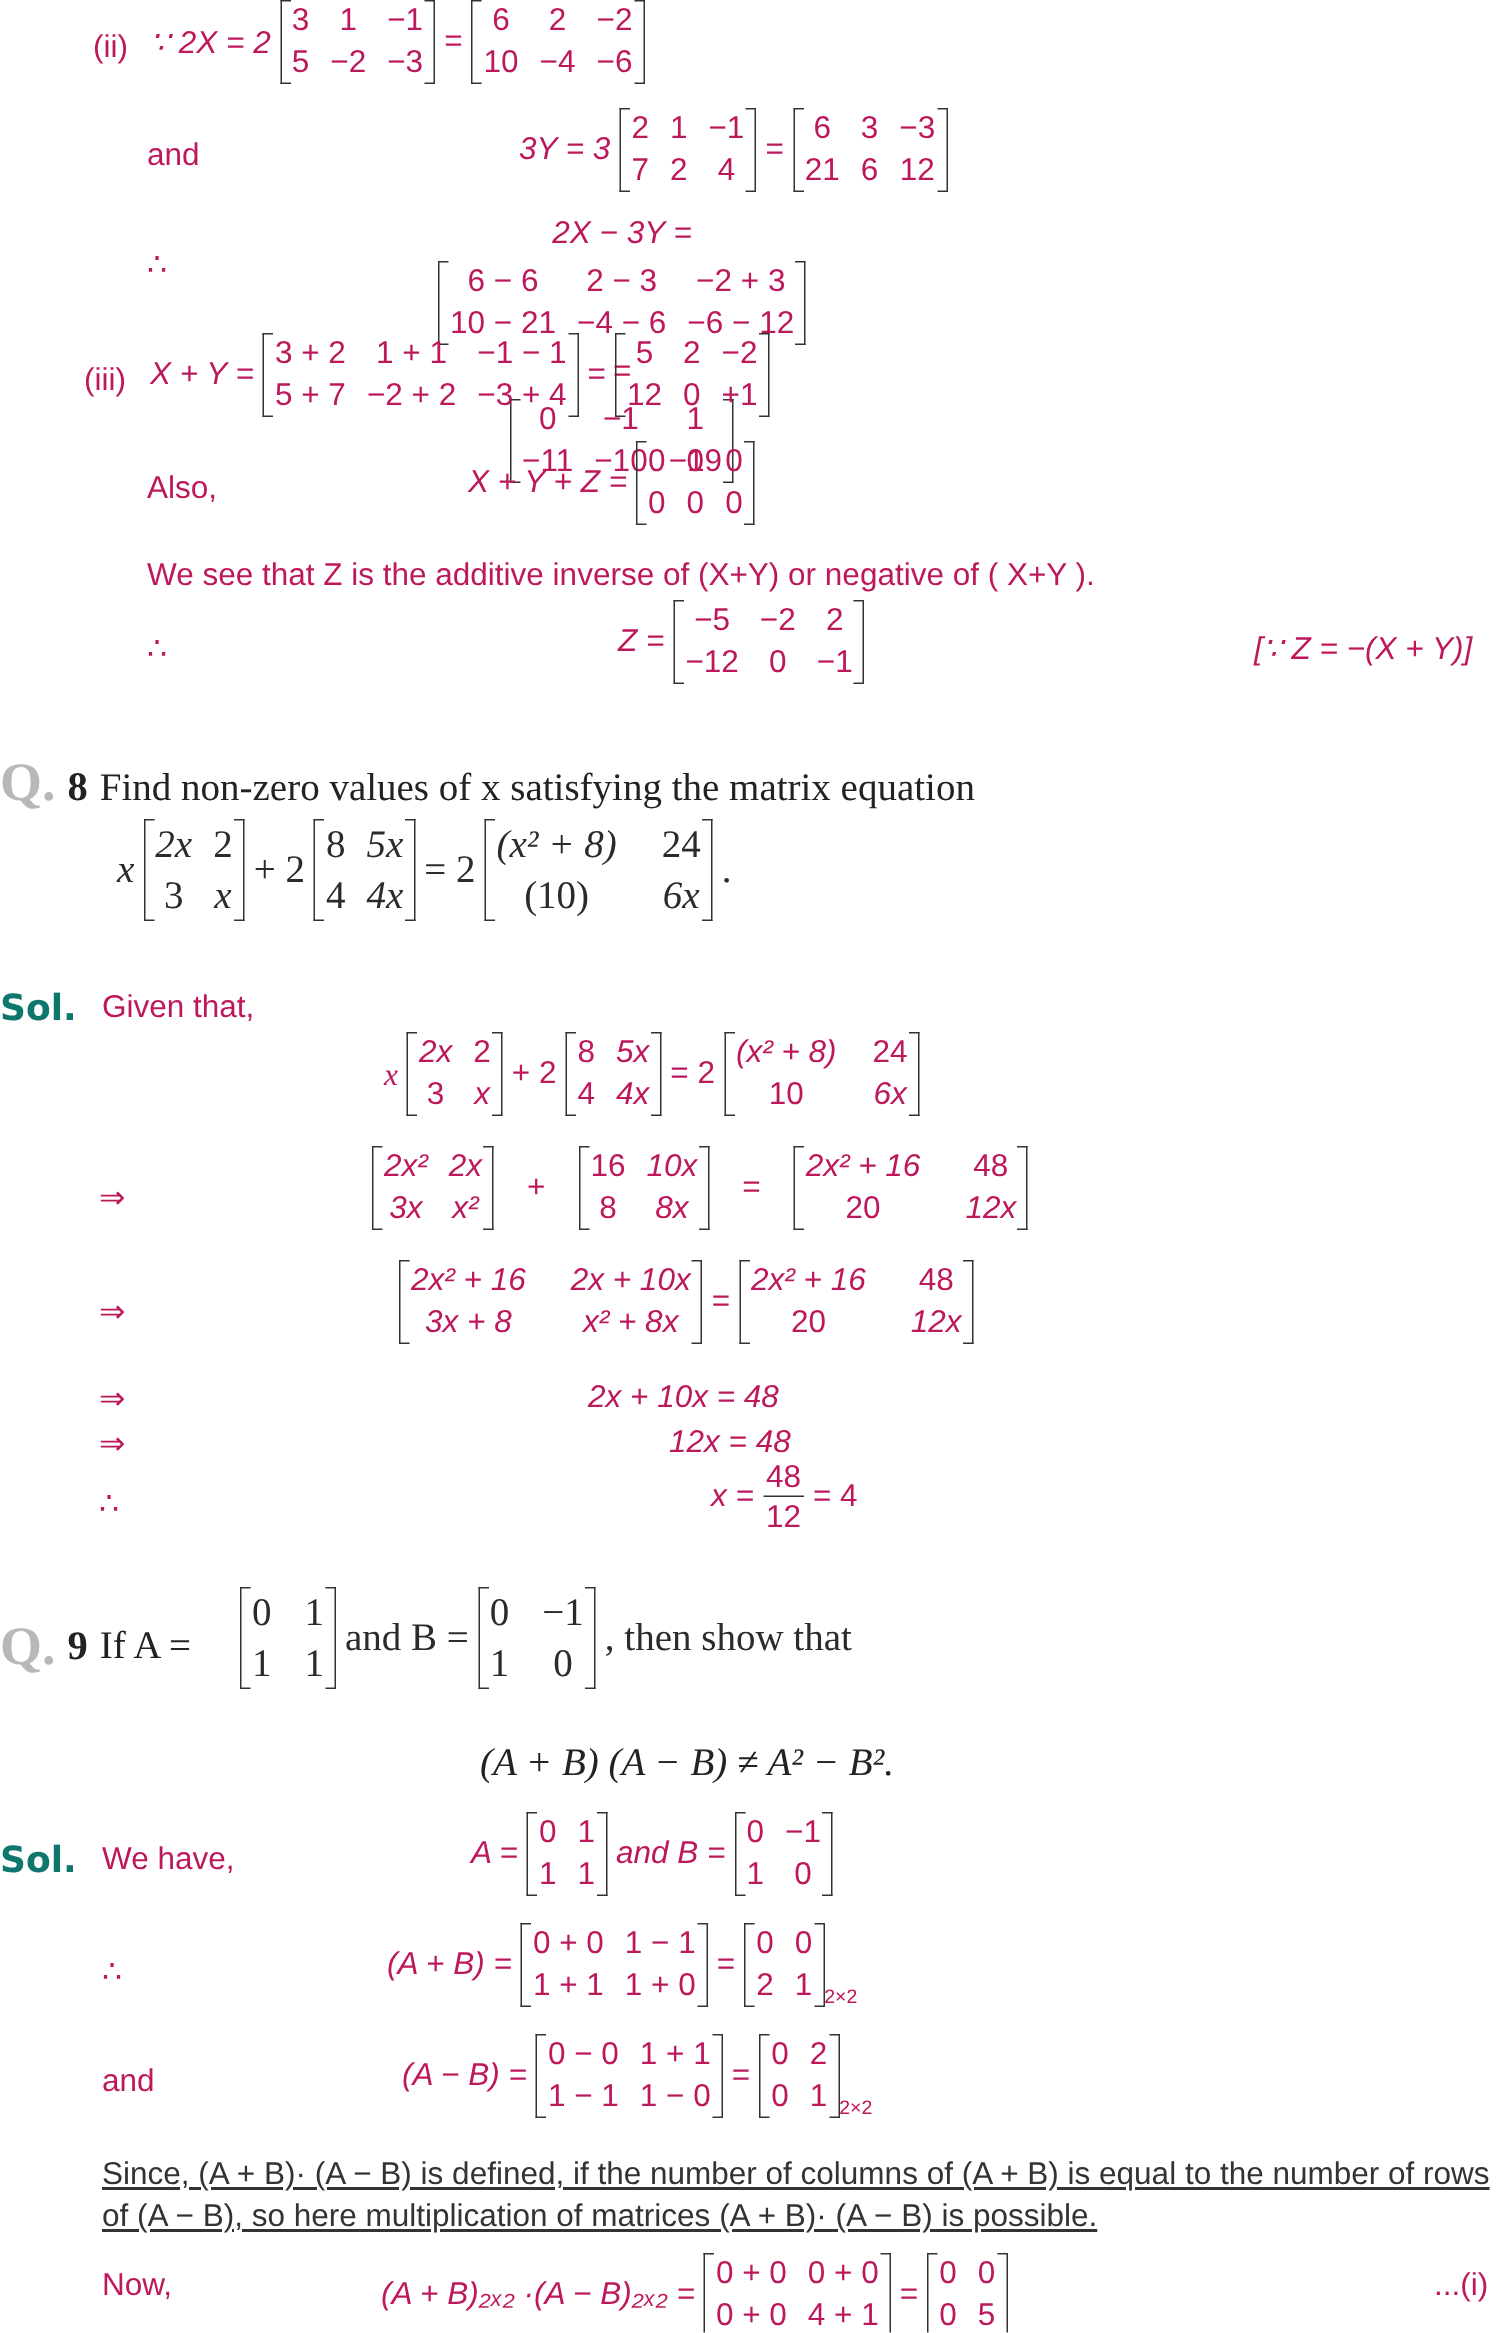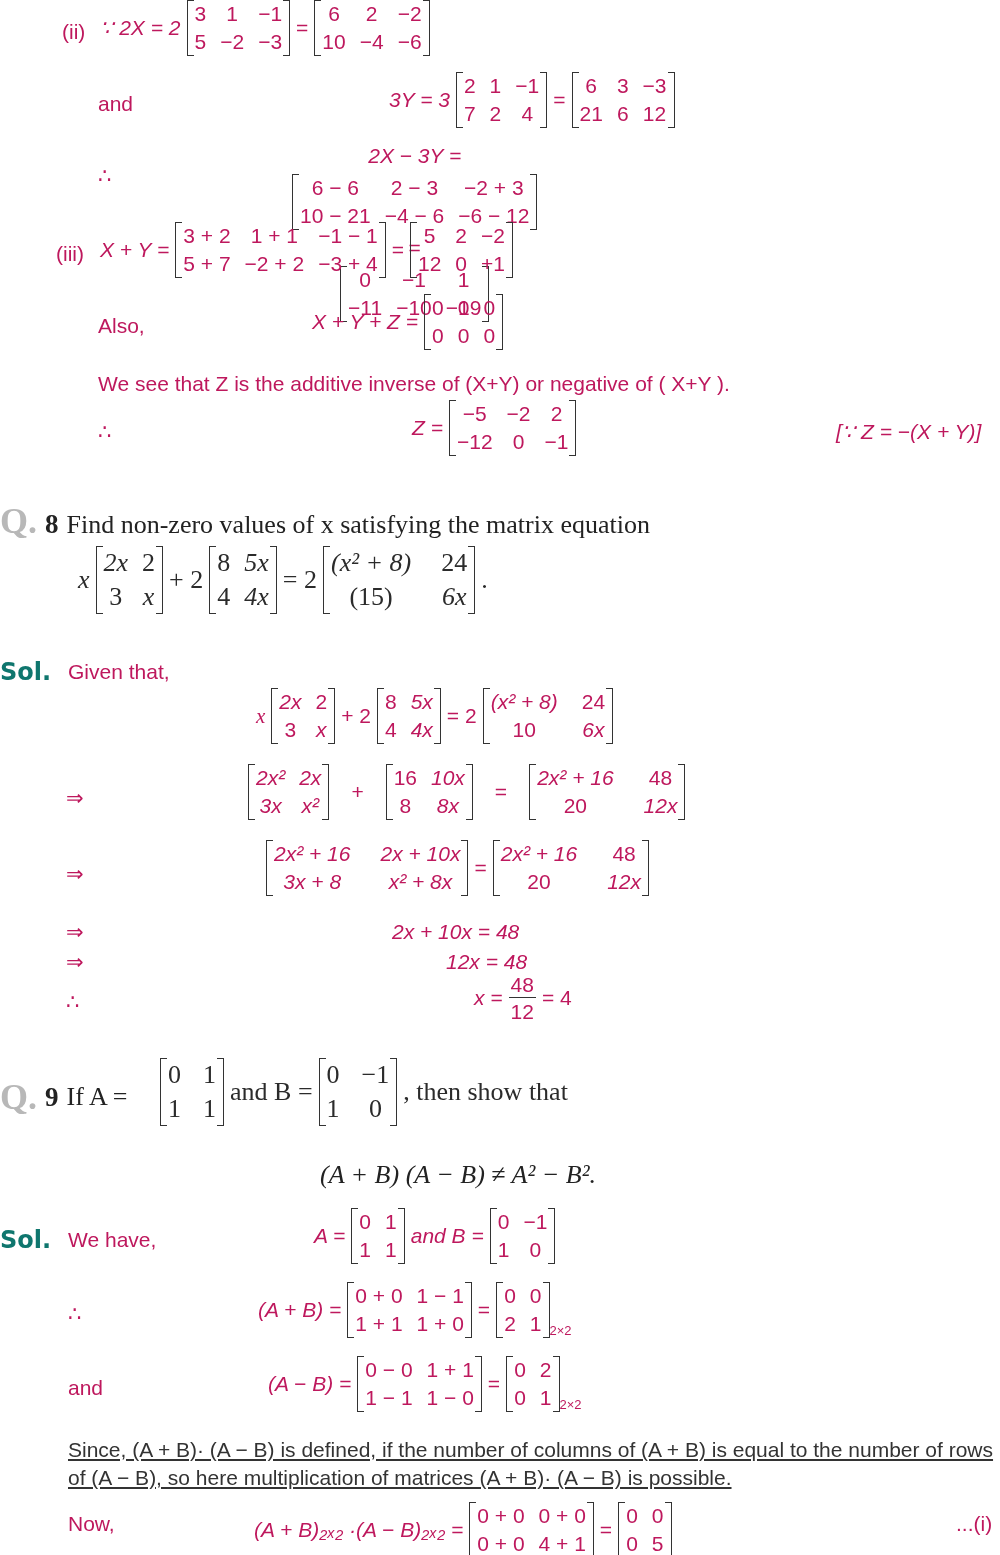--- a/index.html
+++ b/index.html
@@ -45,21 +45,21 @@
     <span>6</span>
       <span>2</span>
       <span>−2</span>
     <span>10</span>
       <span>−4</span>
       <span>−6</span>
   </span>
 </div>
 
 <div class="abs lbl" style="left:98px;top:92px;">and</div>
-<div class="abs eq lbl" style="left:346px;top:72px;margin-left:43px;">
+<div class="abs eq lbl" style="left:346px;top:72px;">
   <span class="it">3Y = 3</span>
   <span class="mat c3">
     <span>2</span>
       <span>1</span>
       <span>−1</span>
     <span>7</span>
       <span>2</span>
       <span>4</span>
   </span>
   <span>=</span>
@@ -163,21 +163,21 @@
   <span class="mat c2">
     <span>8</span>
       <span class="it">5x</span>
     <span>4</span>
       <span class="it">4x</span>
   </span>
   <span>= 2</span>
   <span class="mat c2" style="column-gap:30px;">
     <span class="it">(x² + 8)</span>
       <span>24</span>
-    <span>(15)</span>
+    <span>(10)</span>
       <span class="it">6x</span>
   </span>
   <span>.</span>
 </div>
 
 <div class="abs sol" style="left:0px;top:658px;">Sol.</div>
 <div class="abs lbl" style="left:68px;top:660px;">Given that,</div>
 
 <div class="abs eq lbl" style="left:256px;top:688px;">
   <span class="it ser">x</span>

